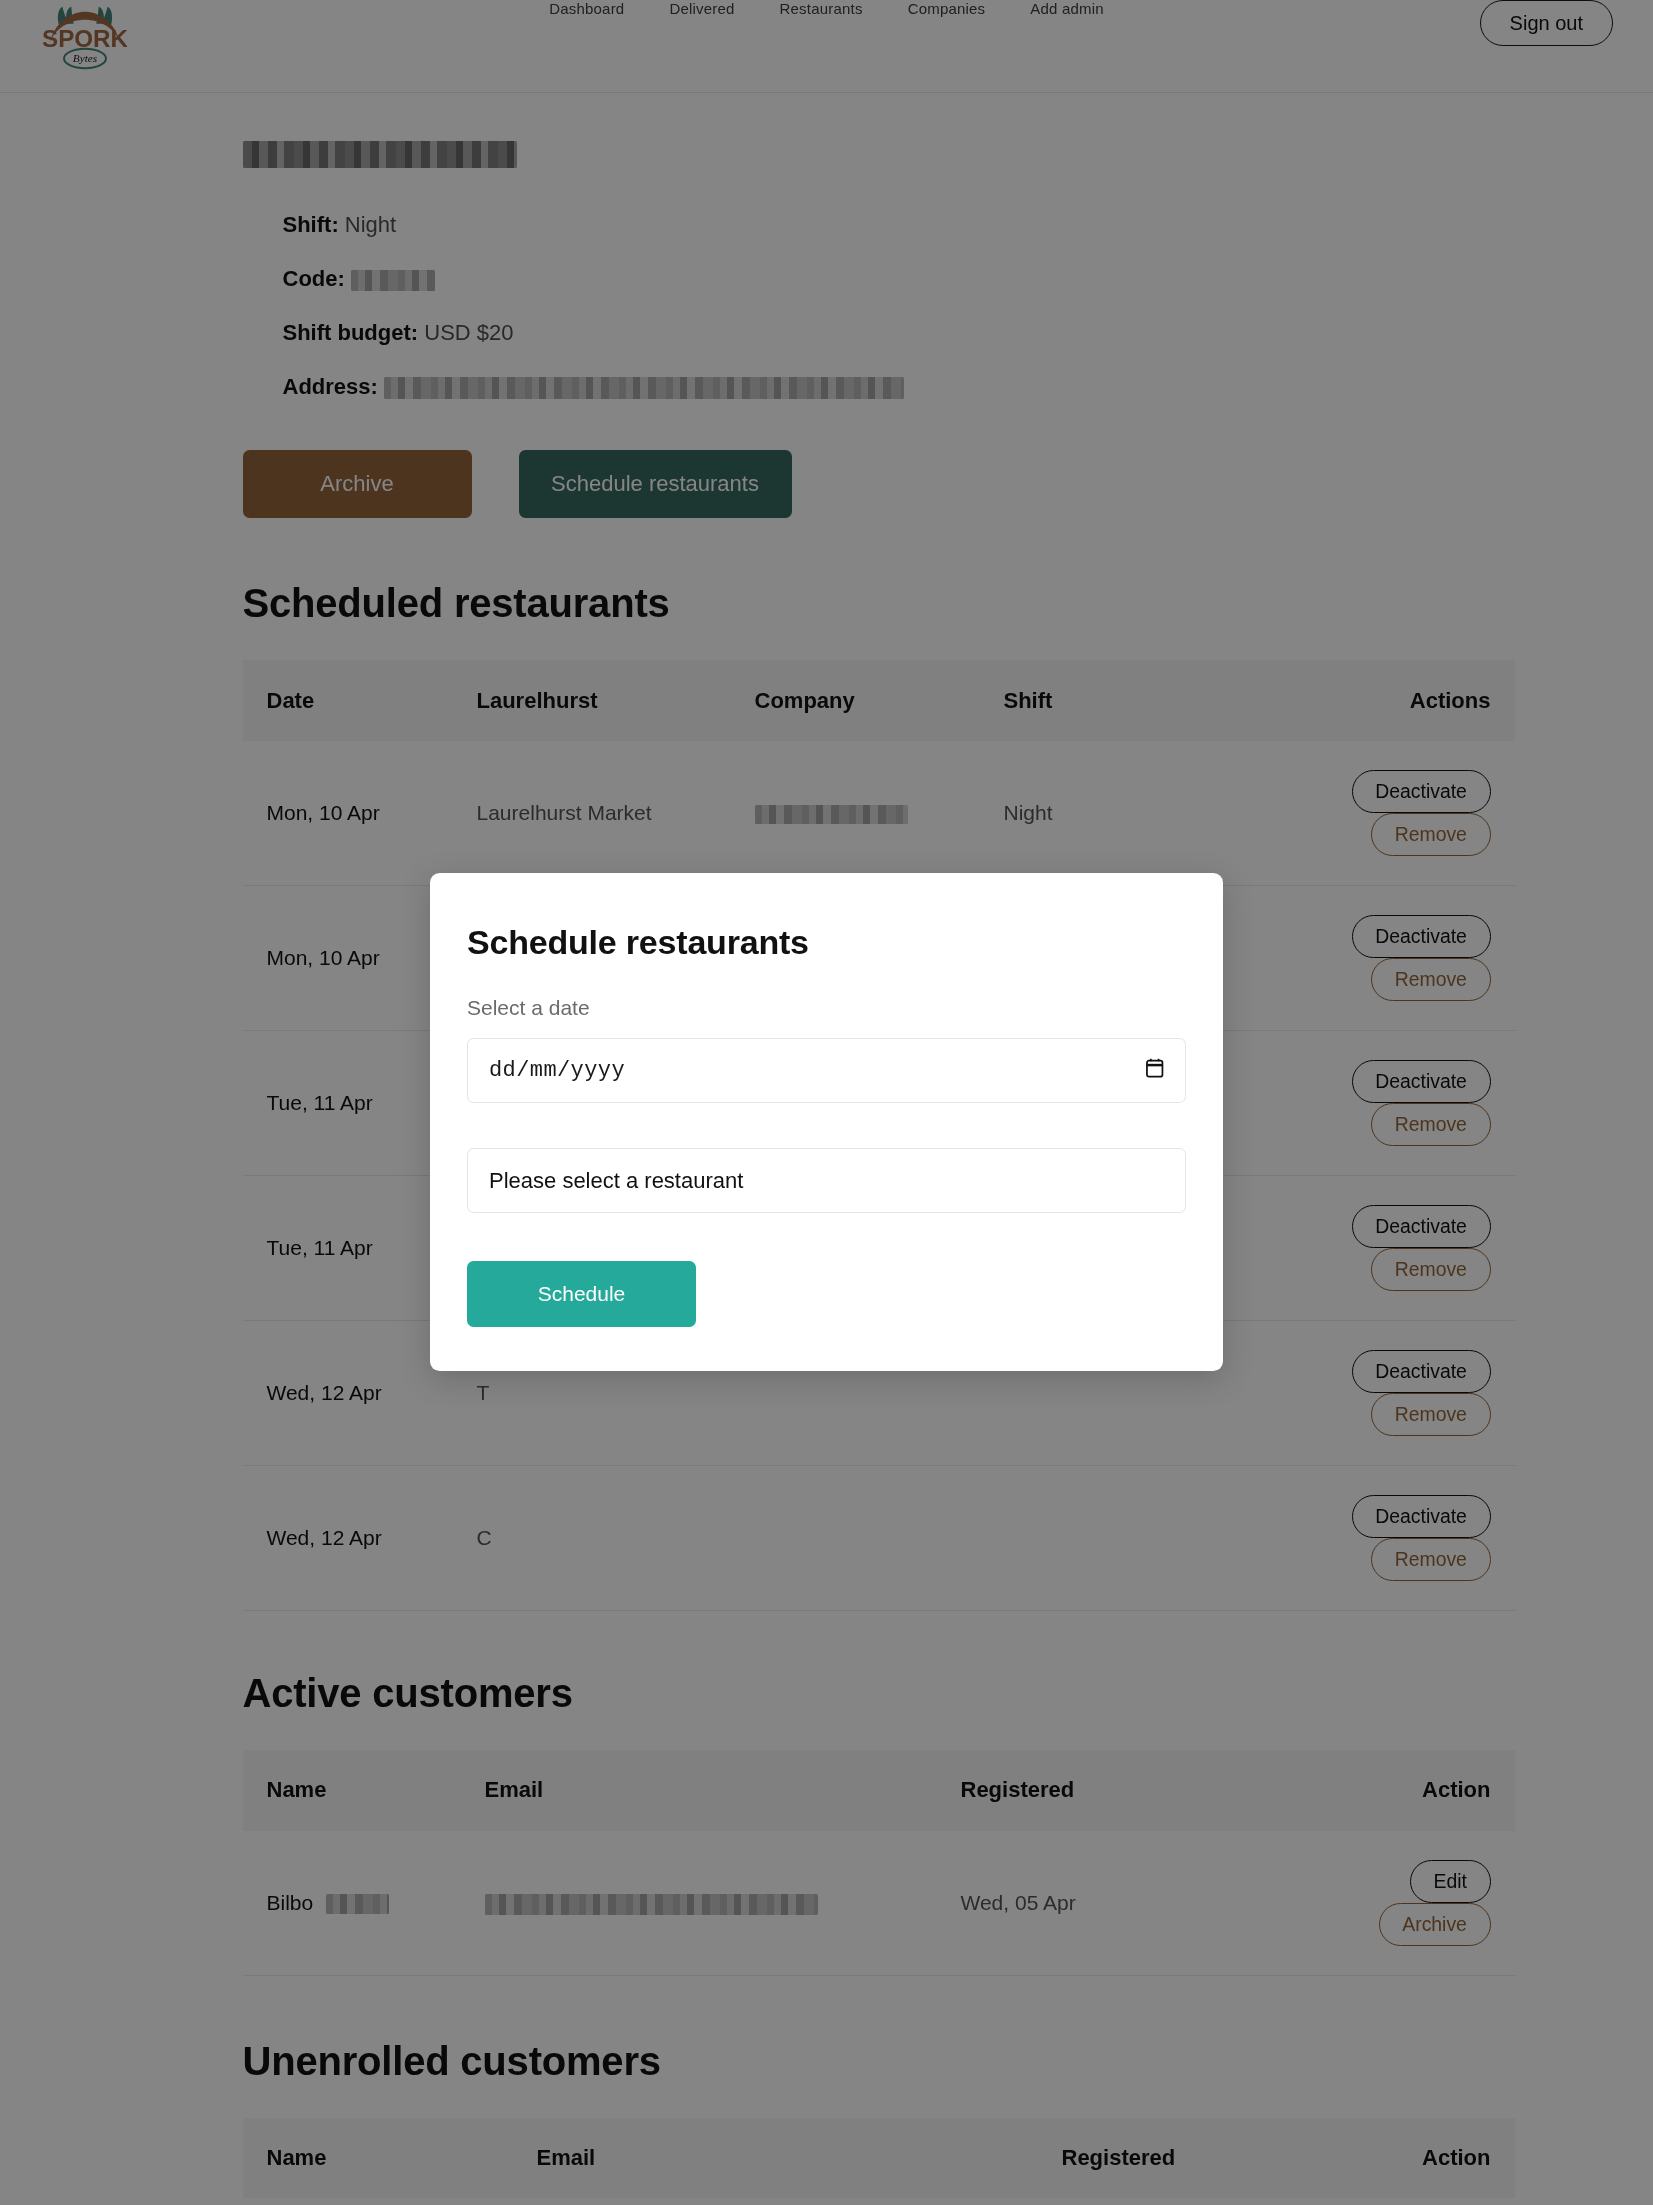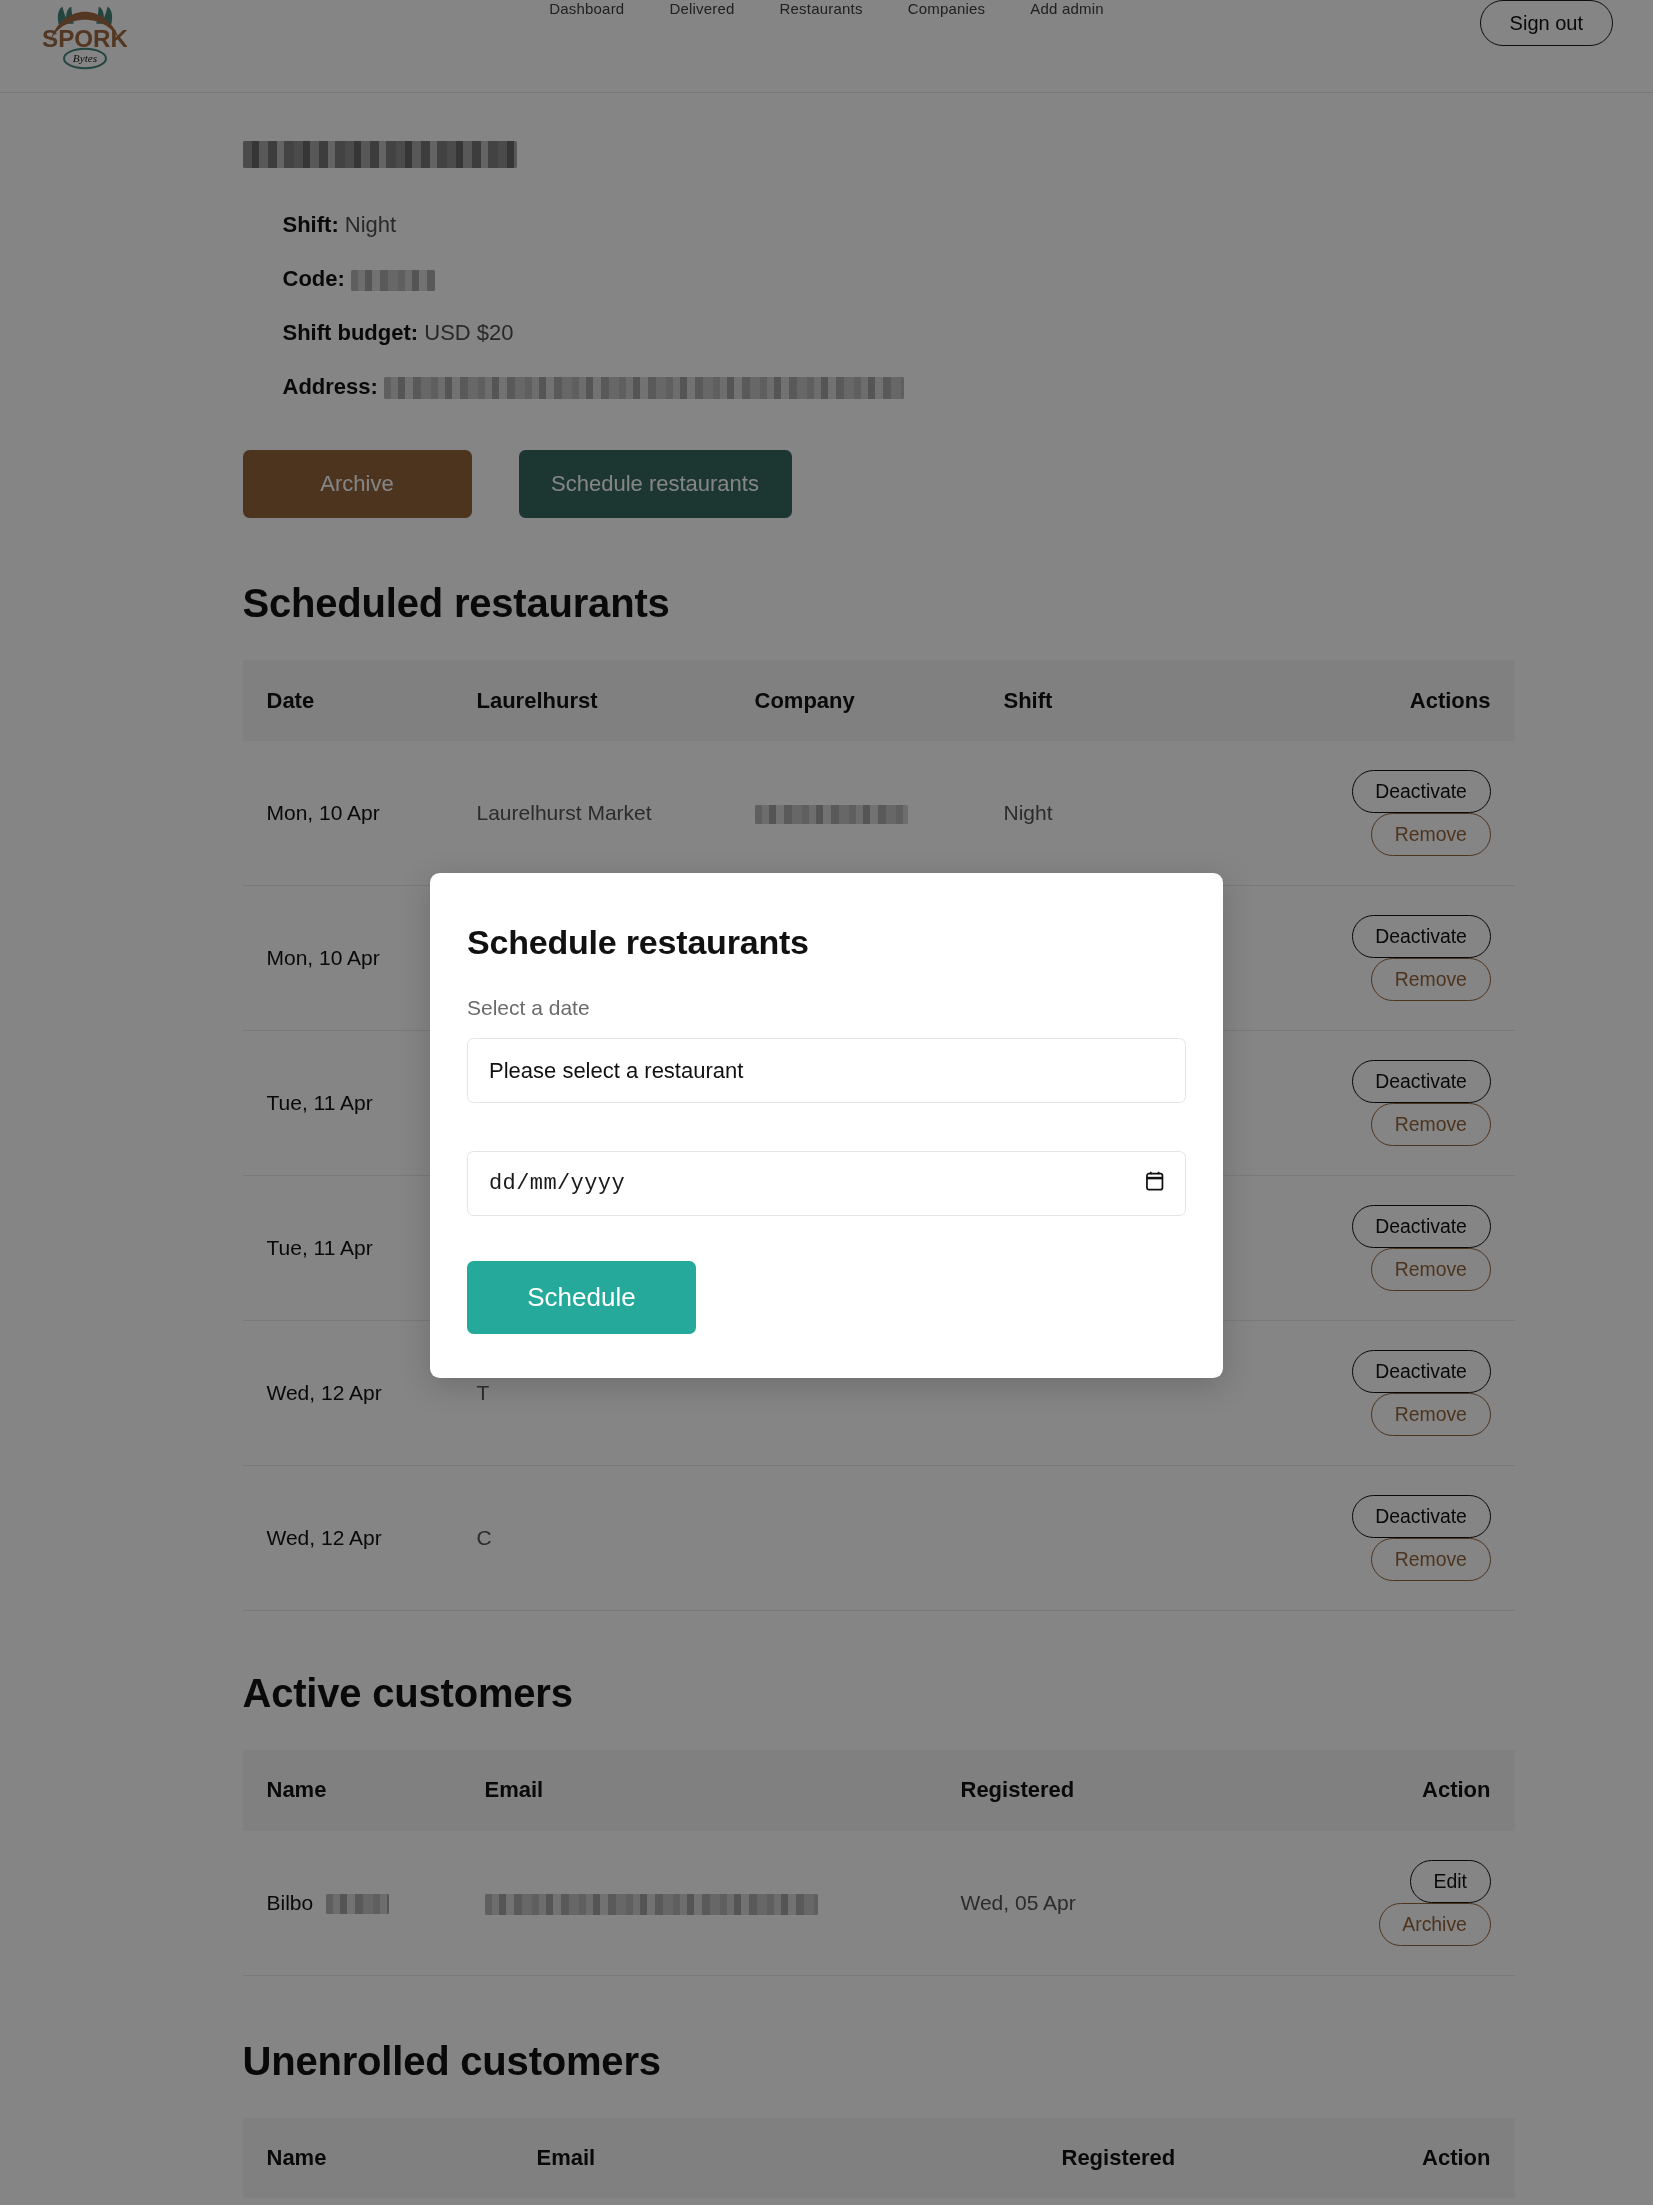--- a/index.html
+++ b/index.html
@@ -209,21 +209,21 @@
     color: #1a1a1a;
     letter-spacing: 0.4px;
   }
   .field.select { margin-bottom: 48px; }
   .modal-submit {
     background: #25a99a;
     color: #ffffff;
     border: none;
     border-radius: 6.5px;
     font-family: "Liberation Sans", sans-serif;
-    font-size: 26px;
+    font-size: 21px;
     padding: 21px 0;
     width: 229px;
     cursor: pointer;
   }
 </style>
 </head>
 <body>
 
 <div id="page">
 
@@ -436,33 +436,33 @@
       </div>
     </div>
 
   </div>
 
   <div class="modal-overlay"></div>
   <div class="modal">
     <h3>Schedule restaurants</h3>
     <div class="modal-label">Select a date</div>
 
-    <div class="field select">
-      <span>Please select a restaurant</span>
-    </div>
-
     <div class="field date">
       <span class="date-ph">dd/mm/yyyy</span>
       <span>
         <svg width="19.4" height="22" viewBox="0 0 20 22" fill="none" stroke="#111" stroke-width="1.8">
           <rect x="2" y="3.5" width="16" height="16.5" rx="2"></rect>
           <line x1="2" y1="8" x2="18" y2="8" stroke-width="2.6"></line>
           <line x1="6" y1="1.5" x2="6" y2="4"></line>
           <line x1="14" y1="1.5" x2="14" y2="4"></line>
         </svg>
       </span>
     </div>
 
+    <div class="field select">
+      <span>Please select a restaurant</span>
+    </div>
+
     <button class="modal-submit">Schedule</button>
   </div>
 
 </div>
 
 
 </body></html>

